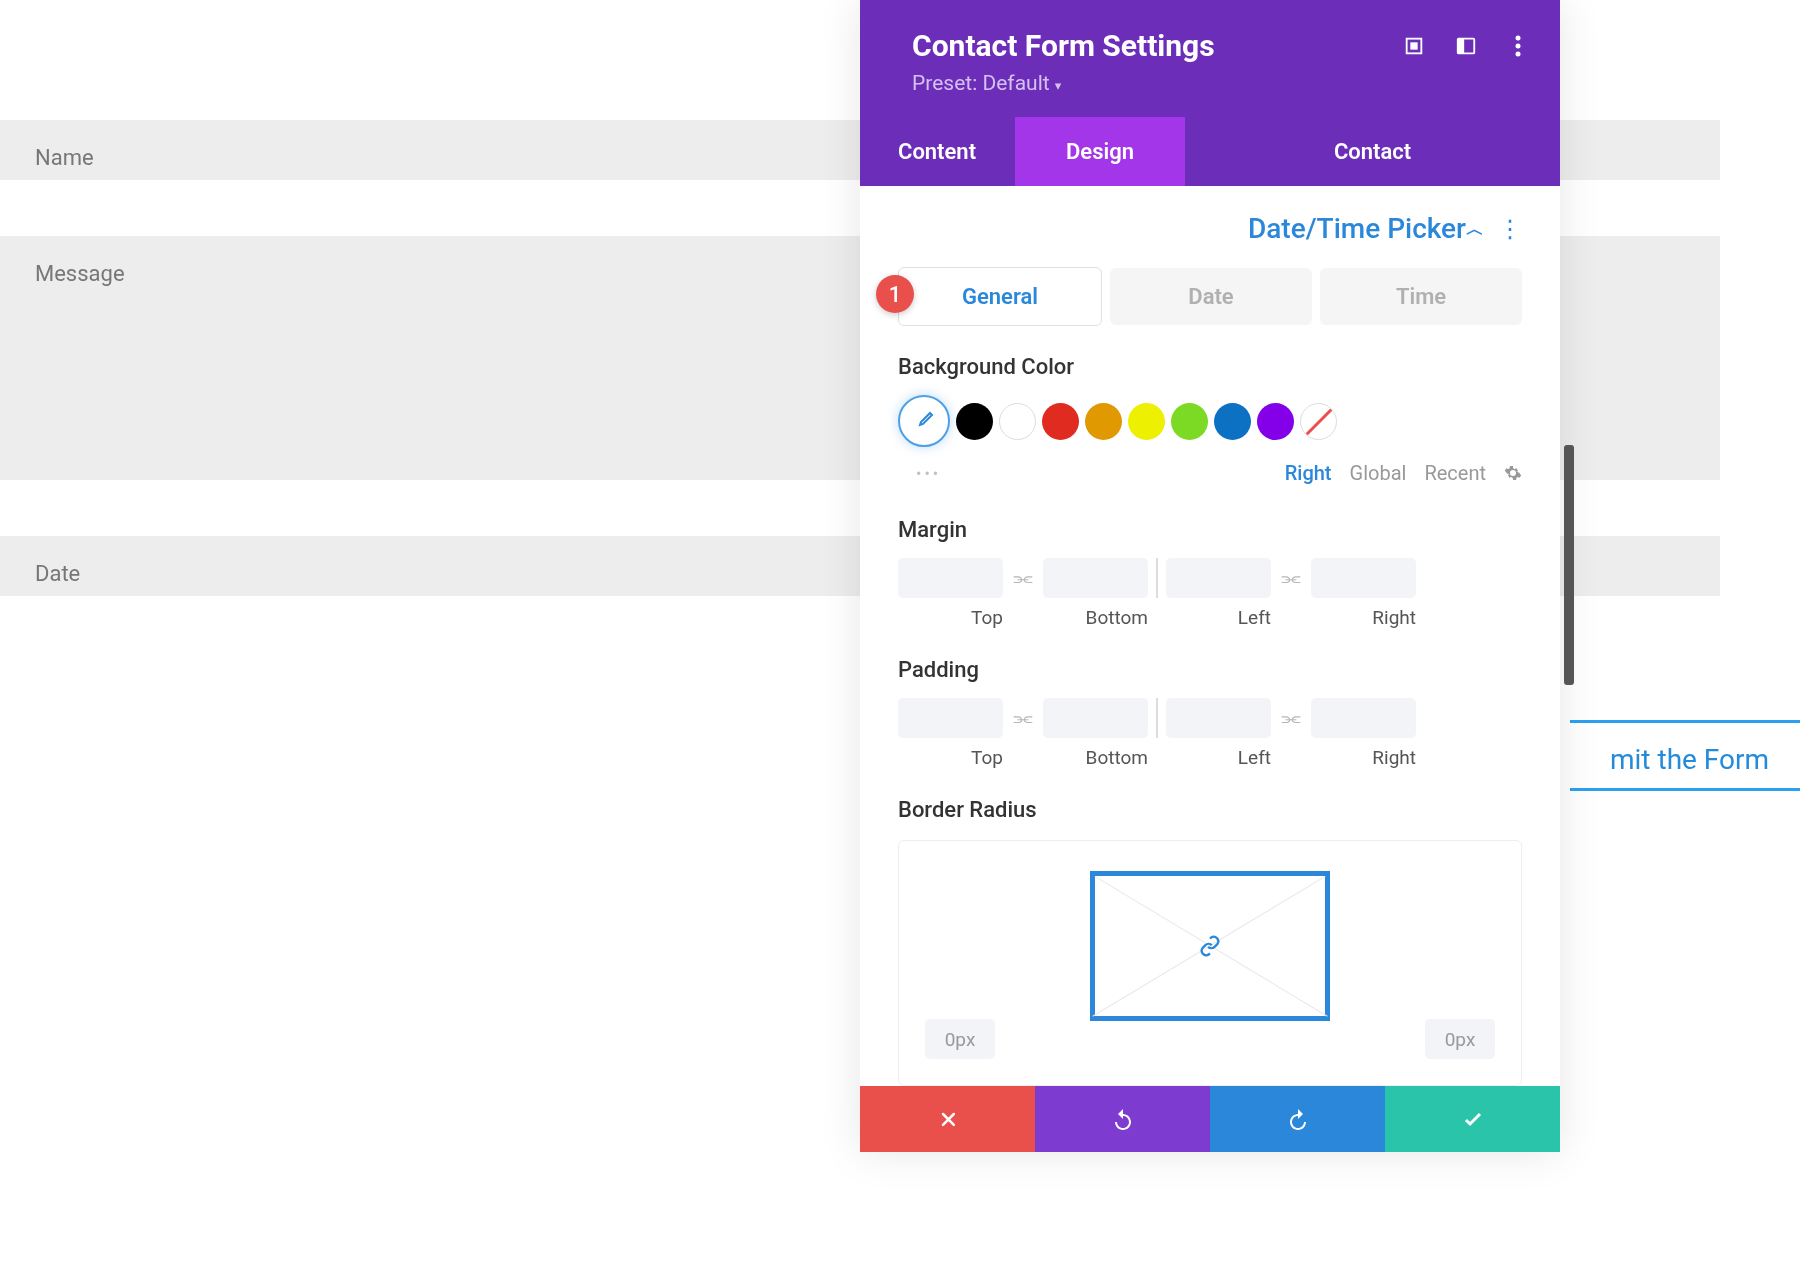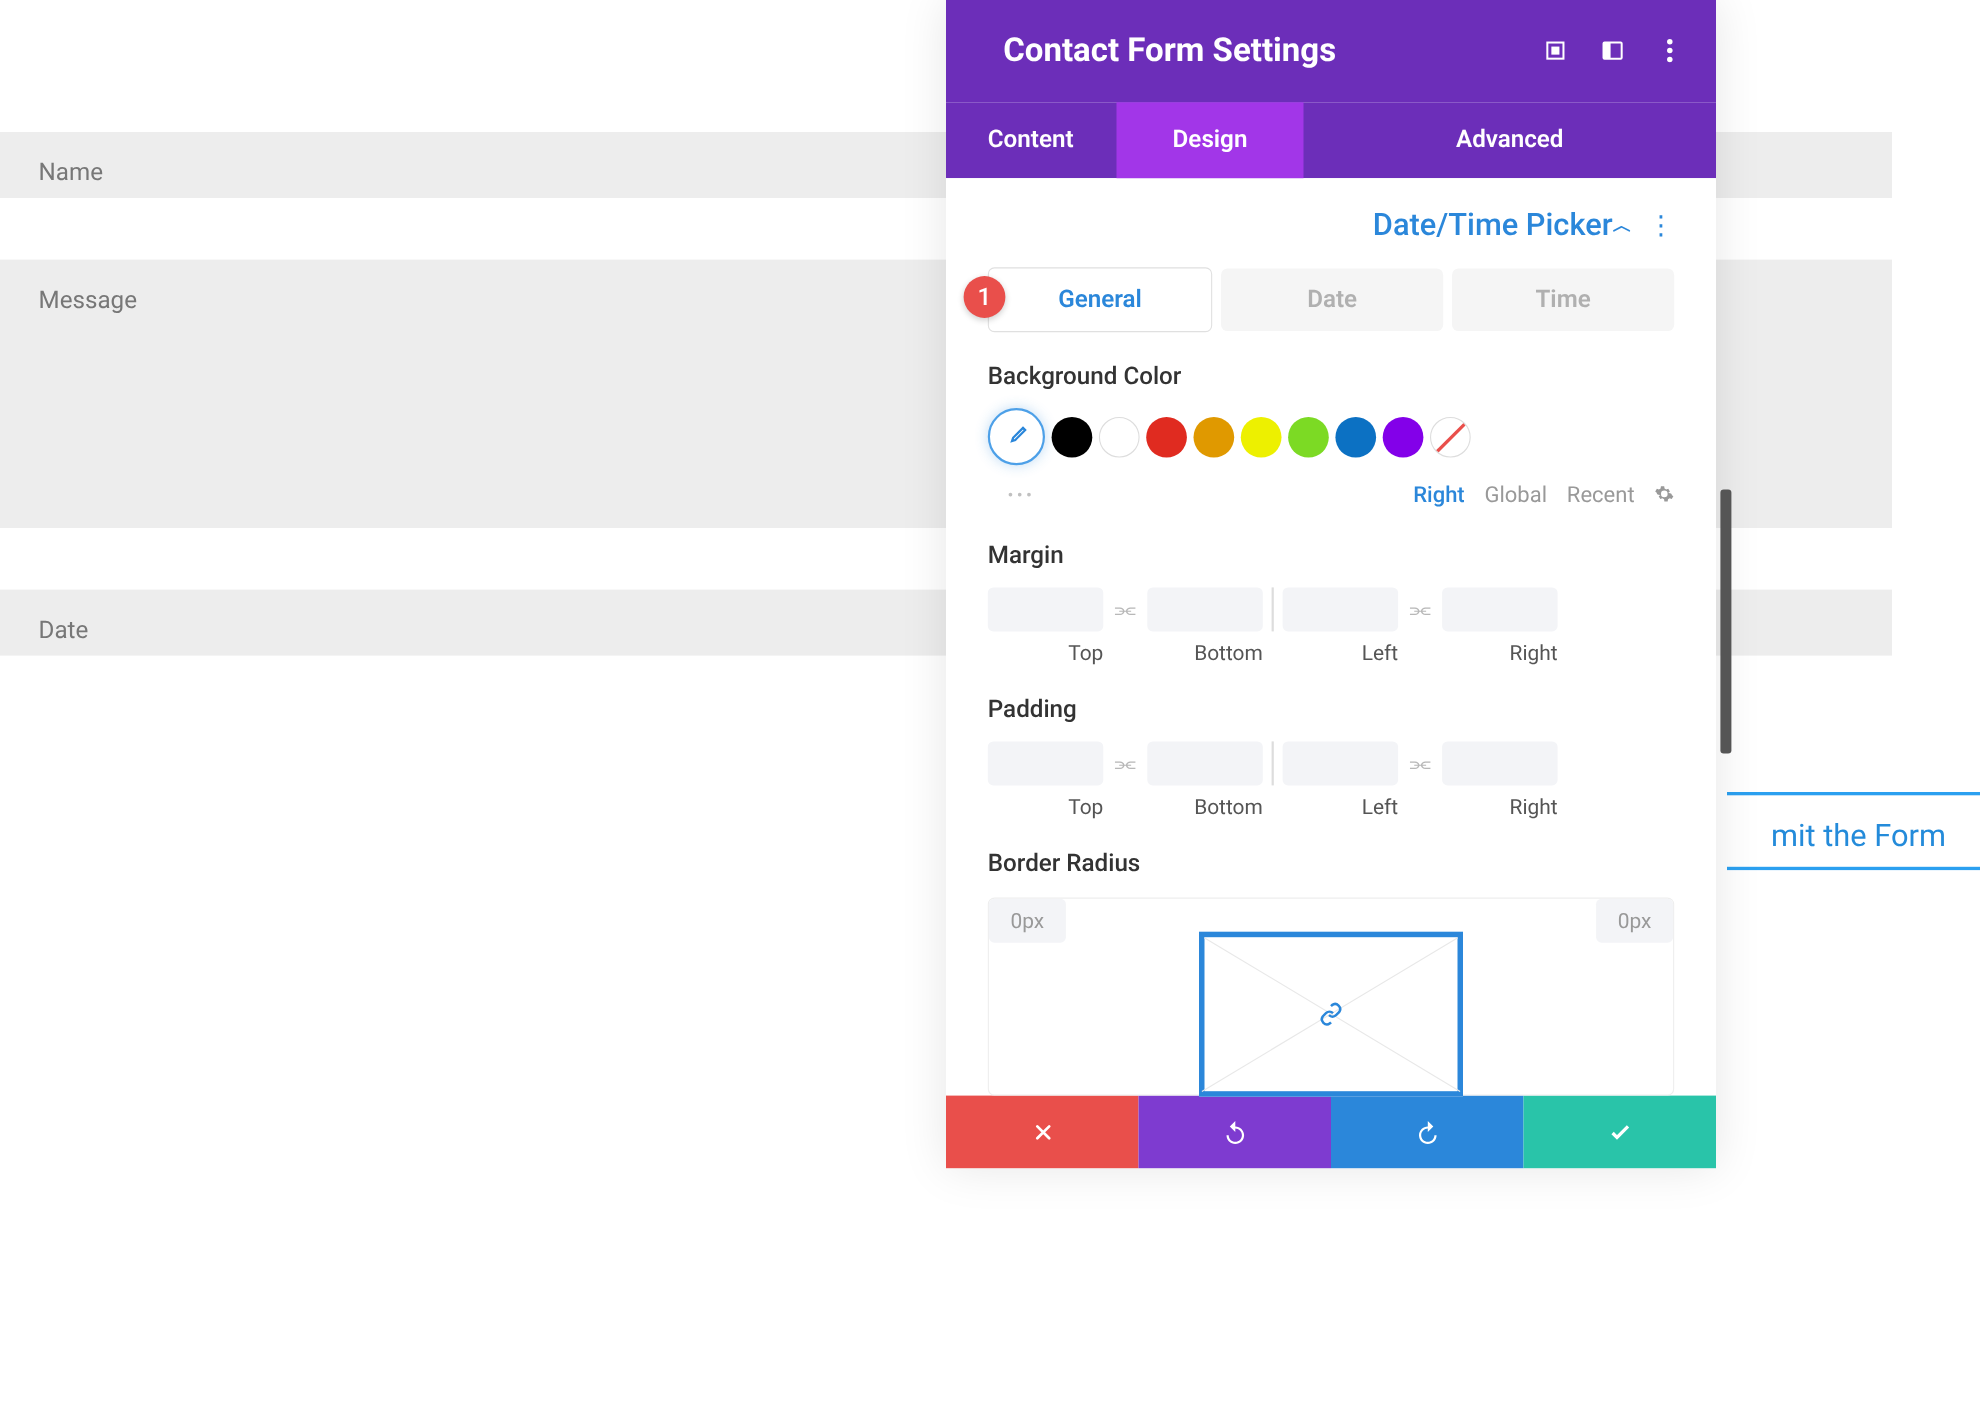--- a/index.html
+++ b/index.html
@@ -71,21 +71,21 @@
     .spacing-input{width:105px;height:40px;background:#f3f4f7;border-radius:5px}
     .link-icon{width:40px;display:flex;align-items:center;justify-content:center;color:#b8b8b8;font-size:18px;transform:scaleX(1.2)}
     .divider{width:2px;height:40px;background:#ddd;margin:0 8px}
     .spacing-labels{display:flex;margin-top:2px}
     .spacing-lbl{font-size:19px;color:#555;text-align:right}
     .lbl-top{width:105px}
     .lbl-gap{width:40px}
     .lbl-bottom{width:105px}
     .lbl-divgap{width:18px}
     
-    .border-box{margin:18px 38px 0;border:1px solid #eee;border-radius:6px;display:flex;align-items:flex-start;justify-content:space-between;position:relative;height:180px}
+    .border-box{margin:18px 38px 0;border:1px solid #eee;border-radius:6px;padding:26px;display:flex;align-items:flex-end;justify-content:space-between;position:relative;height:246px}
     .corner-input{width:70px;height:40px;background:#f3f4f7;border-radius:5px;display:flex;align-items:center;justify-content:center;color:#999;font-size:19px}
     .preview{position:absolute;left:50%;top:30px;transform:translateX(-50%);width:240px;height:150px;border:5px solid #2b87da;background:#fff;display:flex;align-items:center;justify-content:center}
     .preview::before,.preview::after{content:"";position:absolute;background:linear-gradient(to bottom right,transparent 49%,#e8e8e8 49%,#e8e8e8 51%,transparent 51%)}
     .preview .x{position:absolute;inset:0}
     .preview .x::before{content:"";position:absolute;width:100%;height:1px;background:#e8e8e8;top:0;left:0;transform-origin:0 0;transform:rotate(31deg) scaleX(1.18)}
     .preview .x::after{content:"";position:absolute;width:100%;height:1px;background:#e8e8e8;top:0;right:0;transform-origin:100% 0;transform:rotate(-31deg) scaleX(1.18)}
     .link-center{color:#2b87da;font-size:24px;z-index:2}
     
     .footer-actions{display:flex;height:66px}
     .fbtn{flex:1;display:flex;align-items:center;justify-content:center;cursor:pointer;color:#fff;font-size:24px}
@@ -105,20 +105,21 @@
   <div class="form-field name">Name</div>
   <div class="form-field message">Message</div>
   <div class="form-field date">Date</div>
 </div>
 
 <div class="submit-link">mit the Form</div>
 
 <div class="settings-panel">
   <div class="panel-header">
     <div class="panel-title">Contact Form Settings</div>
+    <div class="panel-preset">Preset: Default</div>
     <div class="header-icons">
       <div class="hicon">
           <svg width="22" height="22" viewBox="0 0 24 24" fill="none" stroke="currentColor" stroke-width="2">
             <rect x="4" y="4" width="16" height="16"></rect>
             <rect x="9" y="9" width="6" height="6" fill="currentColor"></rect>
           </svg>
         </div>
       <div class="hicon">
           <svg width="22" height="22" viewBox="0 0 24 24" fill="currentColor">
             <rect x="3" y="4" width="18" height="16" rx="1" fill="none" stroke="currentColor" stroke-width="2"></rect>
@@ -131,21 +132,21 @@
             <circle cx="3" cy="11" r="2.5"></circle>
             <circle cx="3" cy="19" r="2.5"></circle>
           </svg>
         </div>
     </div>
   </div>
 
   <div class="tabs">
     <div class="tab content-tab">Content</div>
     <div class="tab design-tab active">Design</div>
-    <div class="tab">Advanced</div>
+    <div class="tab">Contact</div>
   </div>
 
   <div class="panel-body">
     <div class="section-header">
       <div class="section-title">Date/Time Picker</div>
       <div class="section-controls">
         <span class="chevron">︿</span>
         <span class="section-dots">⋮</span>
       </div>
     </div>

